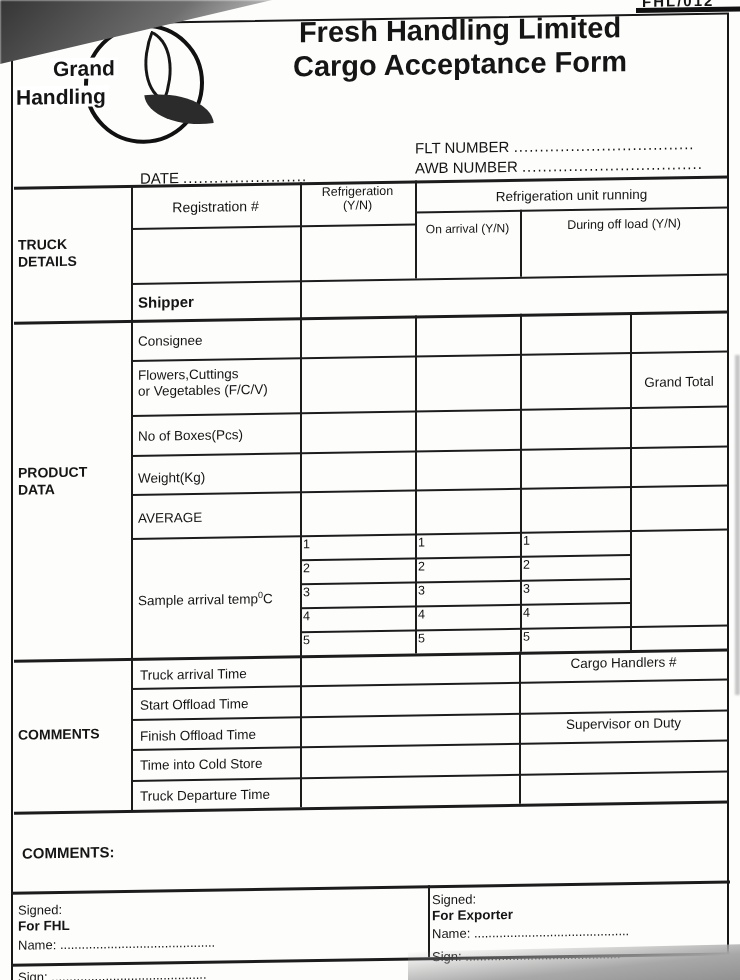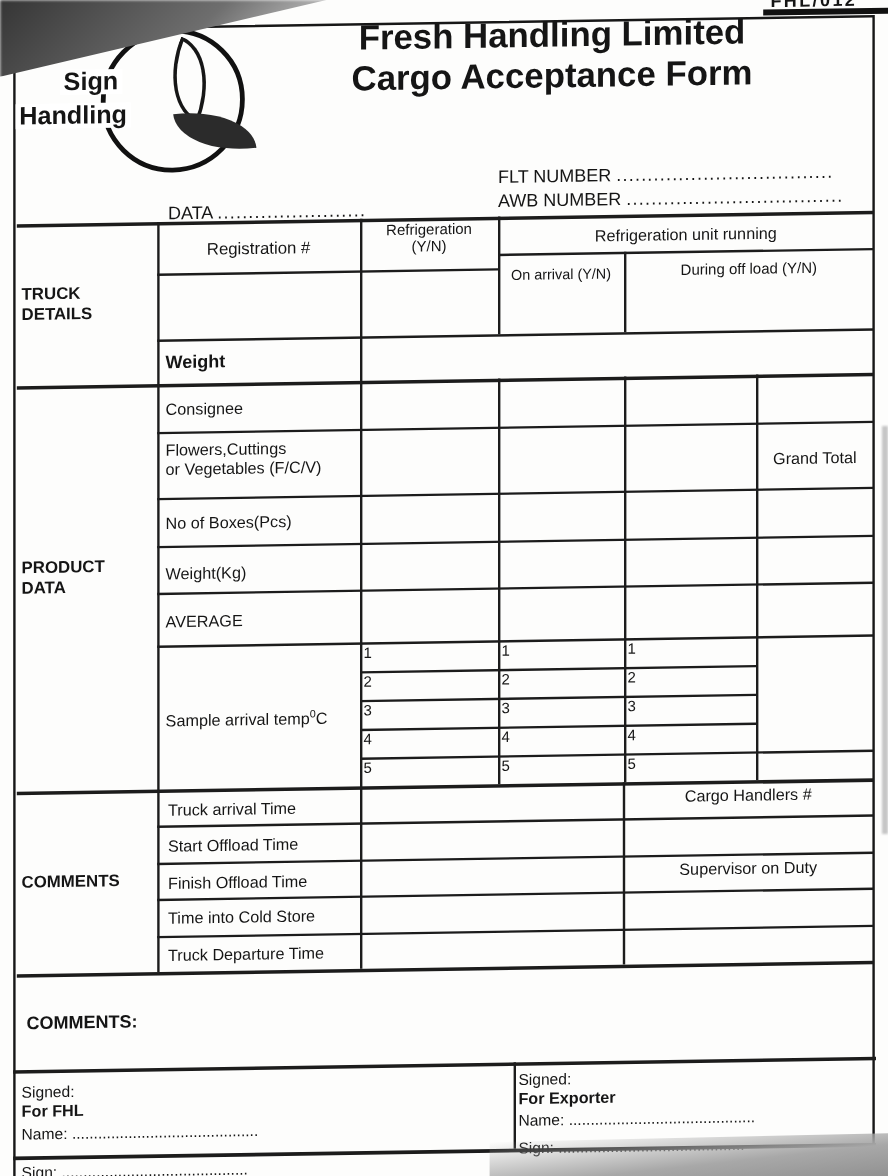--- a/index.html
+++ b/index.html
@@ -42,36 +42,36 @@
   <div class="sheet">
 
     <div id="page-border"></div>
 
     <div class="t b" style="left:642px;top:3px;font-size:15px;letter-spacing:2px;">FHL/012</div>
     <div id="form-code-bar"></div>
 
     <div id="logo-circle"></div>
     <div id="leaf-outline"></div>
     <div id="leaf-filled"></div>
-    <div class="logo-word" style="left:50px;top:59px;">Sign</div>
+    <div class="logo-word" style="left:50px;top:59px;">Grand</div>
     <div class="logo-word" style="left:13px;top:87px;">Handling</div>
 
     <div class="t b c" style="left:230px;top:20px;width:460px;font-size:29px;">Fresh Handling Limited</div>
     <div class="t b c" style="left:230px;top:54px;width:460px;font-size:29px;">Cargo Acceptance Form</div>
 
     <div class="t" style="left:415px;top:146px;font-size:15px;">
       <span>FLT NUMBER</span>
       <span class="dots">...................................</span>
     </div>
     <div class="t" style="left:415px;top:166px;font-size:15px;">
       <span>AWB NUMBER</span>
       <span class="dots">...................................</span>
     </div>
     <div class="t" style="left:140px;top:172px;font-size:15px;">
-      <span>DATA</span>
+      <span>DATE</span>
       <span class="dots">........................</span>
     </div>
 
     <div class="hl k" style="top:187px;left:14px;width:714px;"></div>
     <div class="hl" style="top:218px;left:415px;width:313px;"></div>
     <div class="hl" style="top:230px;left:131px;width:284px;"></div>
     <div class="hl" style="top:285px;left:131px;width:597px;"></div>
     <div class="hl k" style="top:322px;left:14px;width:714px;"></div>
     <div class="hl" style="top:362px;left:131px;width:597px;"></div>
     <div class="hl" style="top:417px;left:131px;width:597px;"></div>
@@ -101,21 +101,21 @@
     <div class="vl" style="left:630px;top:322px;height:338px;"></div>
     <div class="vl" style="left:428px;top:892px;height:72px;"></div>
 
     <div class="t b wrapok" style="left:18px;top:237px;width:95px;font-size:14px;">TRUCK DETAILS</div>
     <div class="t c" style="left:131px;top:202px;width:169px;font-size:14px;">Registration #</div>
     <div class="t c" style="left:300px;top:190px;width:115px;font-size:12.5px;">Refrigeration</div>
     <div class="t c" style="left:300px;top:204px;width:115px;font-size:12.5px;">(Y/N)</div>
     <div class="t c" style="left:415px;top:197px;width:313px;font-size:13.5px;">Refrigeration unit running</div>
     <div class="t c" style="left:416px;top:229px;width:103px;font-size:12px;">On arrival (Y/N)</div>
     <div class="t c" style="left:520px;top:227px;width:208px;font-size:12.5px;">During off load (Y/N)</div>
-    <div class="t b" style="left:138px;top:296px;font-size:15px;">Weight</div>
+    <div class="t b" style="left:138px;top:296px;font-size:15px;">Shipper</div>
 
     <div class="t b wrapok" style="left:18px;top:465px;width:95px;font-size:14px;">PRODUCT DATA</div>
     <div class="t" style="left:138px;top:336px;">Consignee</div>
     <div class="t" style="left:138px;top:370px;">Flowers,Cuttings</div>
     <div class="t" style="left:138px;top:386px;">or Vegetables (F/C/V)</div>
     <div class="t c" style="left:632px;top:385px;width:94px;">Grand Total</div>
     <div class="t" style="left:138px;top:431px;">No of Boxes(Pcs)</div>
     <div class="t" style="left:138px;top:473px;">Weight(Kg)</div>
     <div class="t" style="left:138px;top:513px;">AVERAGE</div>
     <div class="t" style="left:138px;top:594px;">

